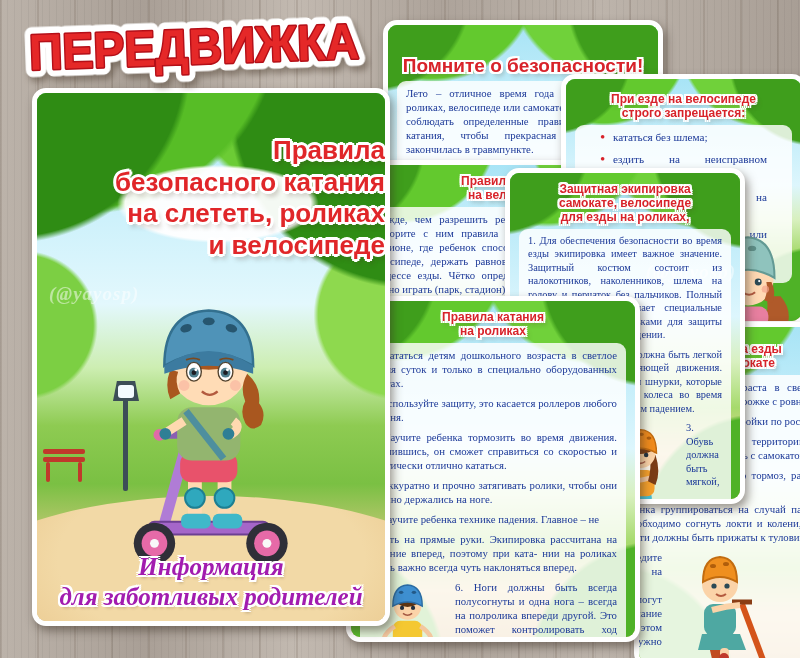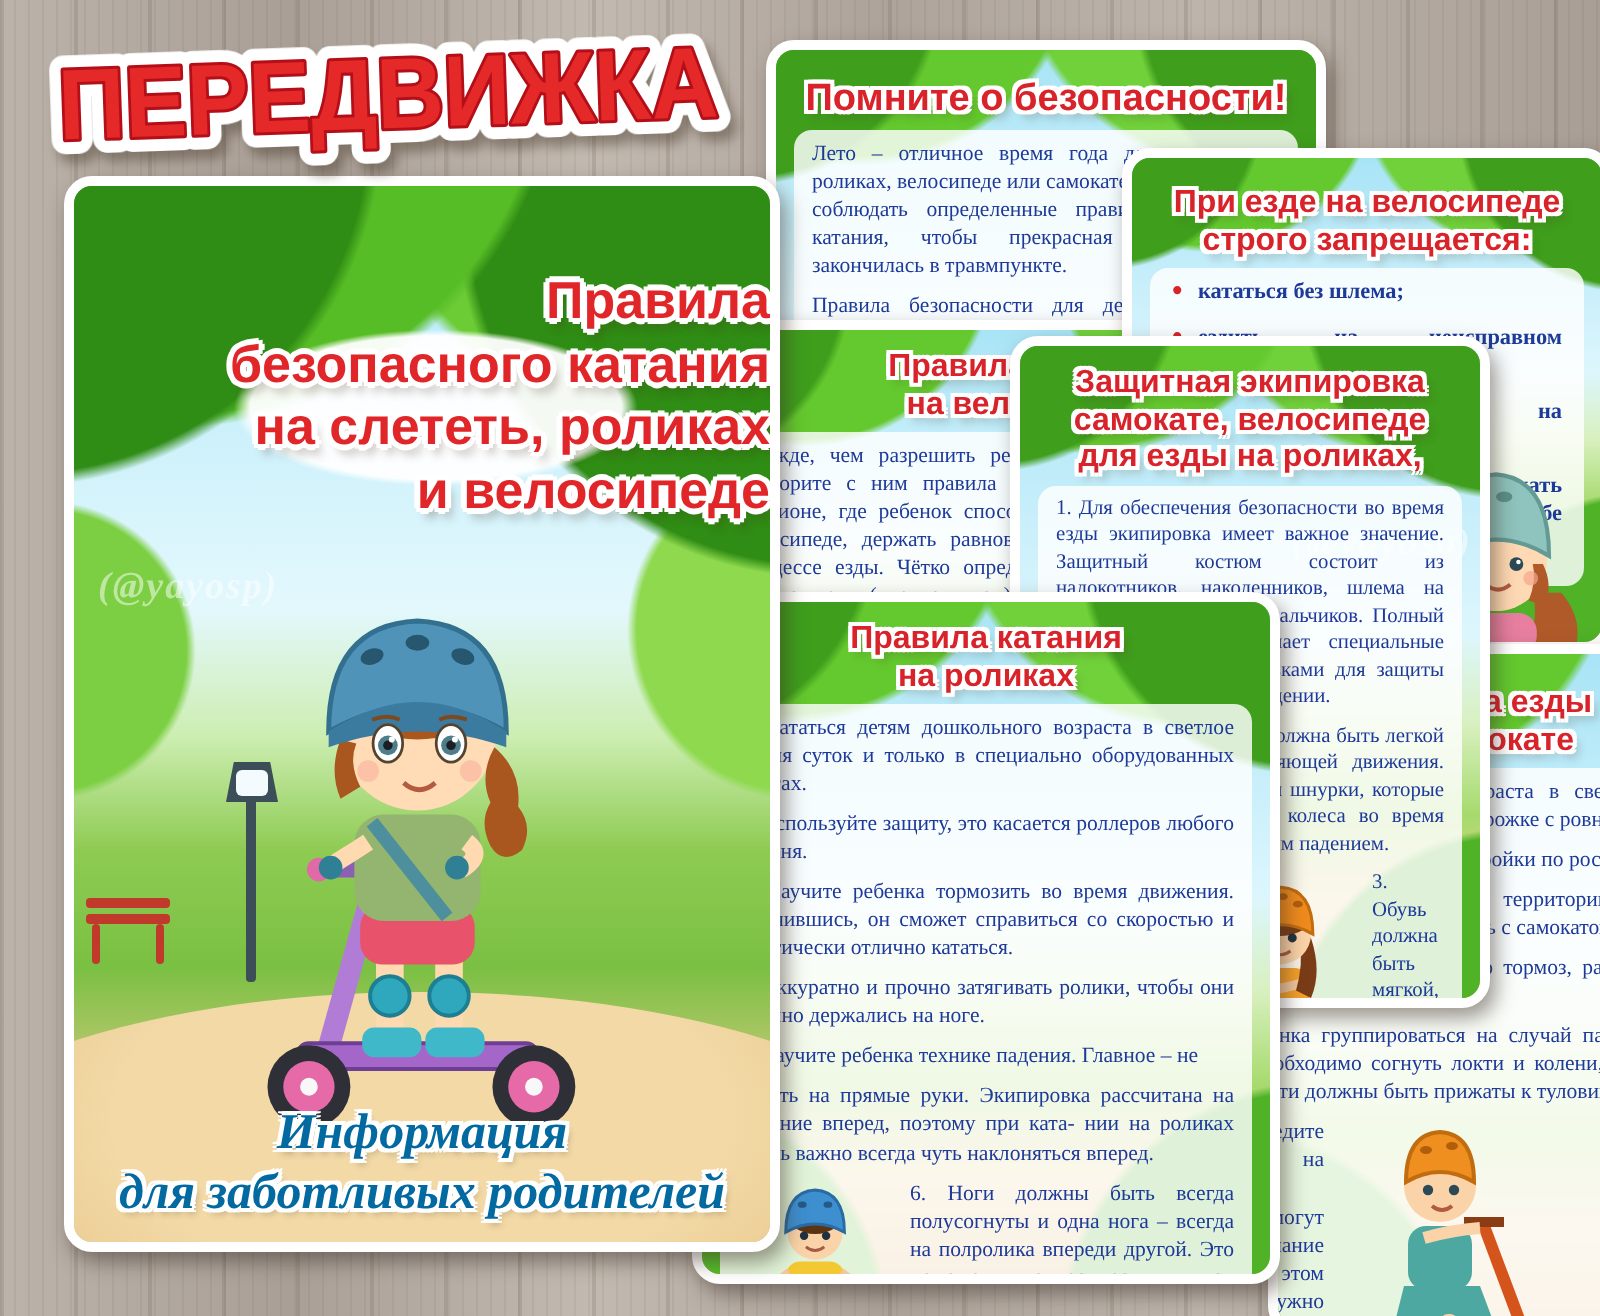--- a/index.html
+++ b/index.html
@@ -17,30 +17,30 @@
   .scene{position:absolute;inset:0;
     background-image:
       radial-gradient(circle at -6% -10%, #3f9e1c 0 21%, rgba(0,0,0,0) 22%),
       radial-gradient(circle at 16% -16%, #63c92e 0 24%, rgba(0,0,0,0) 25%),
       radial-gradient(circle at 106% -8%, #3f9e1c 0 23%, rgba(0,0,0,0) 24%),
       radial-gradient(circle at 86% -17%, #70d13a 0 25%, rgba(0,0,0,0) 26%),
       radial-gradient(circle at -9% 108%, #58bd2b 0 24%, rgba(0,0,0,0) 25%),
       radial-gradient(circle at 108% 110%, #4fb227 0 26%, rgba(0,0,0,0) 27%),
       linear-gradient(180deg,#a8e4f6 0%,#ddf6fd 44%,#d8f0bf 58%,#a6da6c 72%,#ecd095 86%,#ddb271 100%);}
   .page-title{position:relative;margin:10px 6px 4px;text-align:center;
-    font-weight:bold;color:#d8232a;font-size:16px;line-height:1.16;
+    font-weight:bold;color:#d8232a;font-size:12px;line-height:1.16;
     text-shadow:-2px -2px 0 #fff,2px -2px 0 #fff,-2px 2px 0 #fff,2px 2px 0 #fff,
       0 -2px 0 #fff,0 2px 0 #fff,-2px 0 0 #fff,2px 0 0 #fff,3px 4px 4px rgba(80,60,40,0.35);}
   .panel{position:relative;margin:4px 9px 8px;padding:5px 9px;border-radius:9px;
     background:rgba(255,255,255,0.82);}
   .body-text, .body-text p, .panel p, .panel li{
     font-family:"Liberation Serif",serif;color:#1d3a99;font-size:10.8px;line-height:1.3;
     text-align:justify;margin:0 0 6px;}
   .bullets{list-style:none;margin:0;padding:0;}
-  .bullets li{position:relative;padding-left:13px;margin:0 2px 8px;font-size:11.2px;font-weight:bold;}
+  .bullets li{position:relative;padding-left:13px;margin:0 16px 8px;font-size:11.2px;}
   .bullets li::before{content:"\2022";position:absolute;left:0;top:-2px;color:#d8232a;font-size:15px;}
   .wm{position:absolute;color:rgba(255,255,255,0.5);font:italic bold 19px "Liberation Serif",serif;
     letter-spacing:1px;pointer-events:none;}
   
   .banner{position:absolute;left:16px;top:2px;width:356px;height:90px;z-index:40;transform:rotate(-2deg);}
   
   .poster{left:32px;top:88px;width:358px;height:538px;z-index:30;}
   .poster .scene{background-image:
       radial-gradient(ellipse 160px 62px at 52% 21%, rgba(255,255,255,0.95) 0 58%, rgba(0,0,0,0) 63%),
       radial-gradient(circle at -8% -6%, #2f8c14 0 26%, rgba(0,0,0,0) 27%),
@@ -51,33 +51,33 @@
       radial-gradient(circle at -4% 44%, #7ccf43 0 15%, rgba(0,0,0,0) 16%),
       linear-gradient(180deg,#aee7f8 0%,#e3f8fd 40%,#cdeeb2 52%,#8ecb52 63%,#7ac043 74%,#eccd92 90%,#e0b877 100%);}
   .poster-path{position:absolute;left:-28%;bottom:-85px;width:156%;height:210px;border-radius:50%;
     background:radial-gradient(ellipse at 50% 30%, #f2d9a6 0 40%, #e7c488 70%, #d9ad63 100%);}
   .poster-title{position:absolute;left:0;right:0;top:42px;text-align:right;
     font-weight:bold;font-size:26px;line-height:1.22;color:#e02629;
     text-shadow:-2px -2px 0 #fff,2px -2px 0 #fff,-2px 2px 0 #fff,2px 2px 0 #fff,
       0 -3px 0 #fff,0 3px 0 #fff,-3px 0 0 #fff,3px 0 0 #fff,3px 5px 5px rgba(70,50,30,0.35);}
   .poster-footer{position:absolute;left:0;right:0;bottom:10px;text-align:center;
     font-family:"Liberation Serif",serif;font-style:italic;font-weight:bold;
-    font-size:25px;line-height:1.18;color:#0369a1;
+    font-size:25px;line-height:1.18;color:#a21caf;
     text-shadow:-2px -2px 0 #fff,2px -2px 0 #fff,-2px 2px 0 #fff,2px 2px 0 #fff,
       0 -2px 0 #fff,0 2px 0 #fff,-2px 0 0 #fff,2px 0 0 #fff,2px 3px 3px rgba(70,50,30,0.3);}
   .girl-main{position:absolute;left:50%;top:182px;transform:translateX(-52%);}
   .lamp-post{position:absolute;left:86px;top:306px;width:5px;height:92px;background:#3c4e57;border-radius:2px;}
   .lamp-head{position:absolute;left:76px;top:288px;width:26px;height:20px;background:#3c4e57;
     clip-path:polygon(15% 0,85% 0,100% 100%,0 100%);}
   .lamp-glass{position:absolute;left:81px;top:292px;width:16px;height:13px;background:#f3fbff;border-radius:3px;}
   .bench{position:absolute;left:4px;top:352px;width:46px;height:40px;}
   .bench i{position:absolute;display:block;background:#c0392b;border-radius:2px;}
   
   .p2{left:383px;top:20px;width:280px;height:330px;z-index:1;}
-  .p2 .page-title{font-size:19px;margin-top:14px;}
+  .p2 .page-title{font-size:19px;margin-top:30px;}
   .p4{left:346px;top:160px;width:332px;height:245px;z-index:2;}
   .p3{left:561px;top:74px;width:245px;height:252px;z-index:3;}
   .p3 .page-title{margin-top:14px;}
   .p7{left:634px;top:322px;width:330px;height:345px;z-index:4;}
   .p7-content{position:relative;margin-left:-95px;width:390px;padding-top:6px;}
   .p7 .panel{background:rgba(255,255,255,0.85);}
   .p5{left:505px;top:168px;width:240px;height:336px;z-index:5;}
   .p6{left:346px;top:296px;width:294px;height:346px;z-index:6;}
   .kid-figure{display:block;}
   .float-l{float:left;margin:2px 8px 0 0;}

